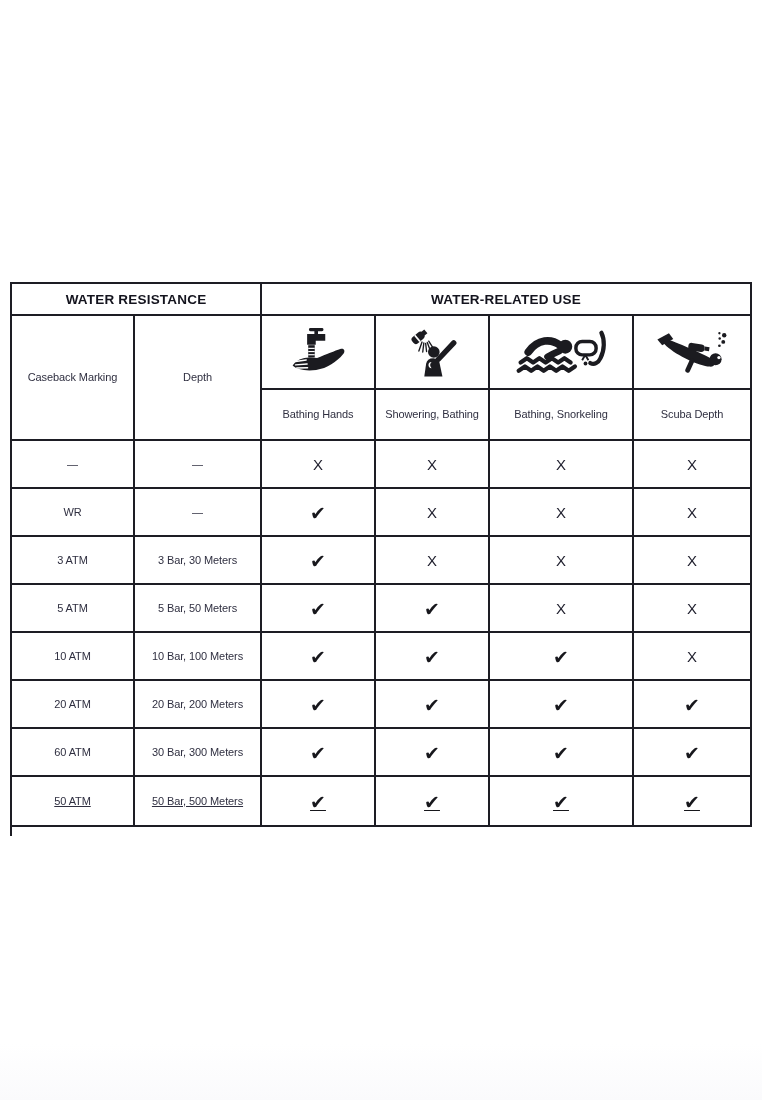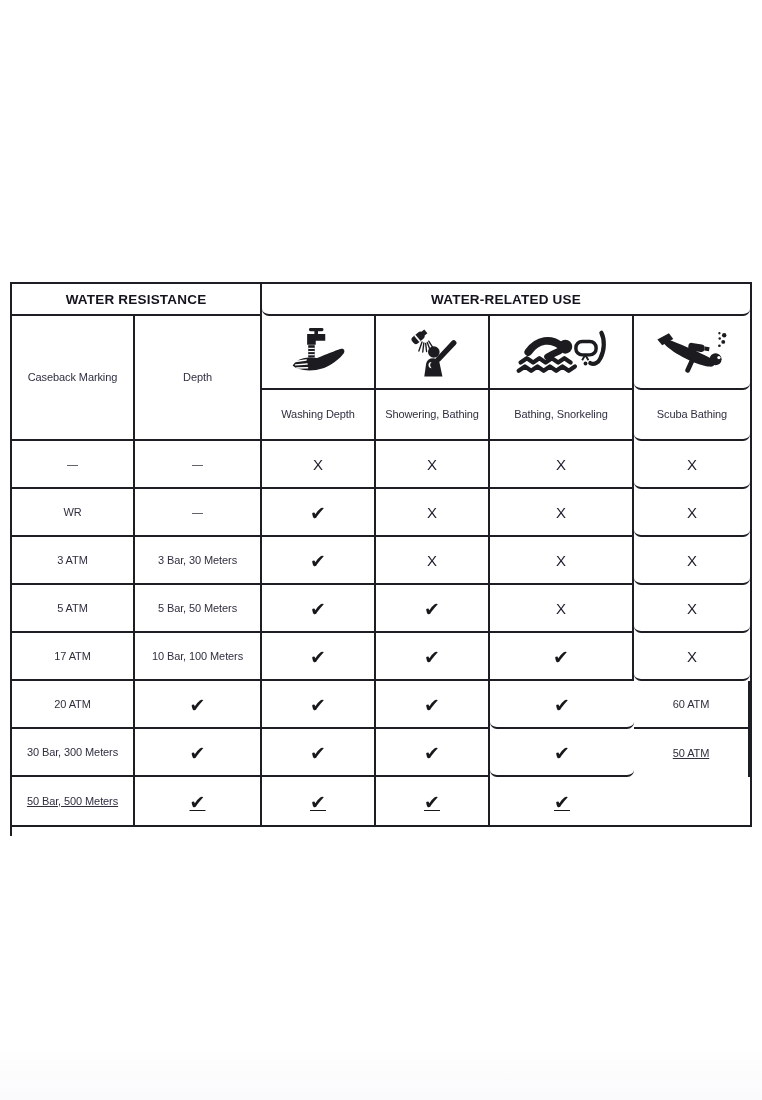--- a/index.html
+++ b/index.html
@@ -35,21 +35,21 @@
   .cell {
     box-sizing: border-box;
     border-right: 2px solid #1d1d24;
     border-bottom: 2px solid #1d1d24;
     display: flex;
     align-items: center;
     justify-content: center;
     text-align: center;
     overflow: hidden;
   }
-  .cell.no-r { border-right: none; border-radius: 7px; }
+  .cell.no-r { border-right: none; }
   .cell.no-b { border-bottom: none; text-decoration: underline; }
   .group-head {
     font-size: 13.5px;
     font-weight: bold;
     letter-spacing: 0.2px;
     color: #14141e;
   }
   .col-head, .use-label, .txt {
     font-size: 11px;
     color: #2f2f40;
@@ -170,24 +170,24 @@
         <g class="icon-fill">
           <circle cx="66.5" cy="19.5" r="1.4"></circle>
           <circle cx="70.5" cy="15.5" r="2"></circle>
           <circle cx="66.8" cy="12" r="1.3"></circle>
           <circle cx="71.5" cy="8.5" r="2.3"></circle>
           <circle cx="66.5" cy="6.5" r="1.2"></circle>
         </g>
       </svg>
     </div>
 
-    <div class="cell use-label" style="grid-area:3/3/4/4">Washing Depth</div>
+    <div class="cell use-label" style="grid-area:3/3/4/4">Bathing Hands</div>
     <div class="cell use-label" style="grid-area:3/4/4/5">Showering, Bathing</div>
     <div class="cell use-label" style="grid-area:3/5/4/6">Bathing, Snorkeling</div>
-    <div class="cell use-label no-r" style="grid-area:3/6/4/7">Scuba Bathing</div>
+    <div class="cell use-label no-r" style="grid-area:3/6/4/7">Scuba Depth</div>
 
   <div class="cell txt">—</div>
       <div class="cell txt">—</div>
       <div class="cell mark cross">X</div>
       <div class="cell mark cross">X</div>
       <div class="cell mark cross">X</div>
       <div class="cell mark cross no-r">X</div>
       <div class="cell txt">WR</div>
       <div class="cell txt">—</div>
       <div class="cell mark check">✔</div>
@@ -199,27 +199,28 @@
       <div class="cell mark check">✔</div>
       <div class="cell mark cross">X</div>
       <div class="cell mark cross">X</div>
       <div class="cell mark cross no-r">X</div>
       <div class="cell txt">5 ATM</div>
       <div class="cell txt">5 Bar, 50 Meters</div>
       <div class="cell mark check">✔</div>
       <div class="cell mark check">✔</div>
       <div class="cell mark cross">X</div>
       <div class="cell mark cross no-r">X</div>
-      <div class="cell txt">17 ATM</div>
+      <div class="cell txt">10 ATM</div>
       <div class="cell txt">10 Bar, 100 Meters</div>
       <div class="cell mark check">✔</div>
       <div class="cell mark check">✔</div>
       <div class="cell mark check">✔</div>
       <div class="cell mark cross no-r">X</div>
       <div class="cell txt">20 ATM</div>
+      <div class="cell txt">20 Bar, 200 Meters</div>
       <div class="cell mark check">✔</div>
       <div class="cell mark check">✔</div>
       <div class="cell mark check">✔</div>
       <div class="cell mark check no-r">✔</div>
       <div class="cell txt">60 ATM</div>
       <div class="cell txt">30 Bar, 300 Meters</div>
       <div class="cell mark check">✔</div>
       <div class="cell mark check">✔</div>
       <div class="cell mark check">✔</div>
       <div class="cell mark check no-r">✔</div>

